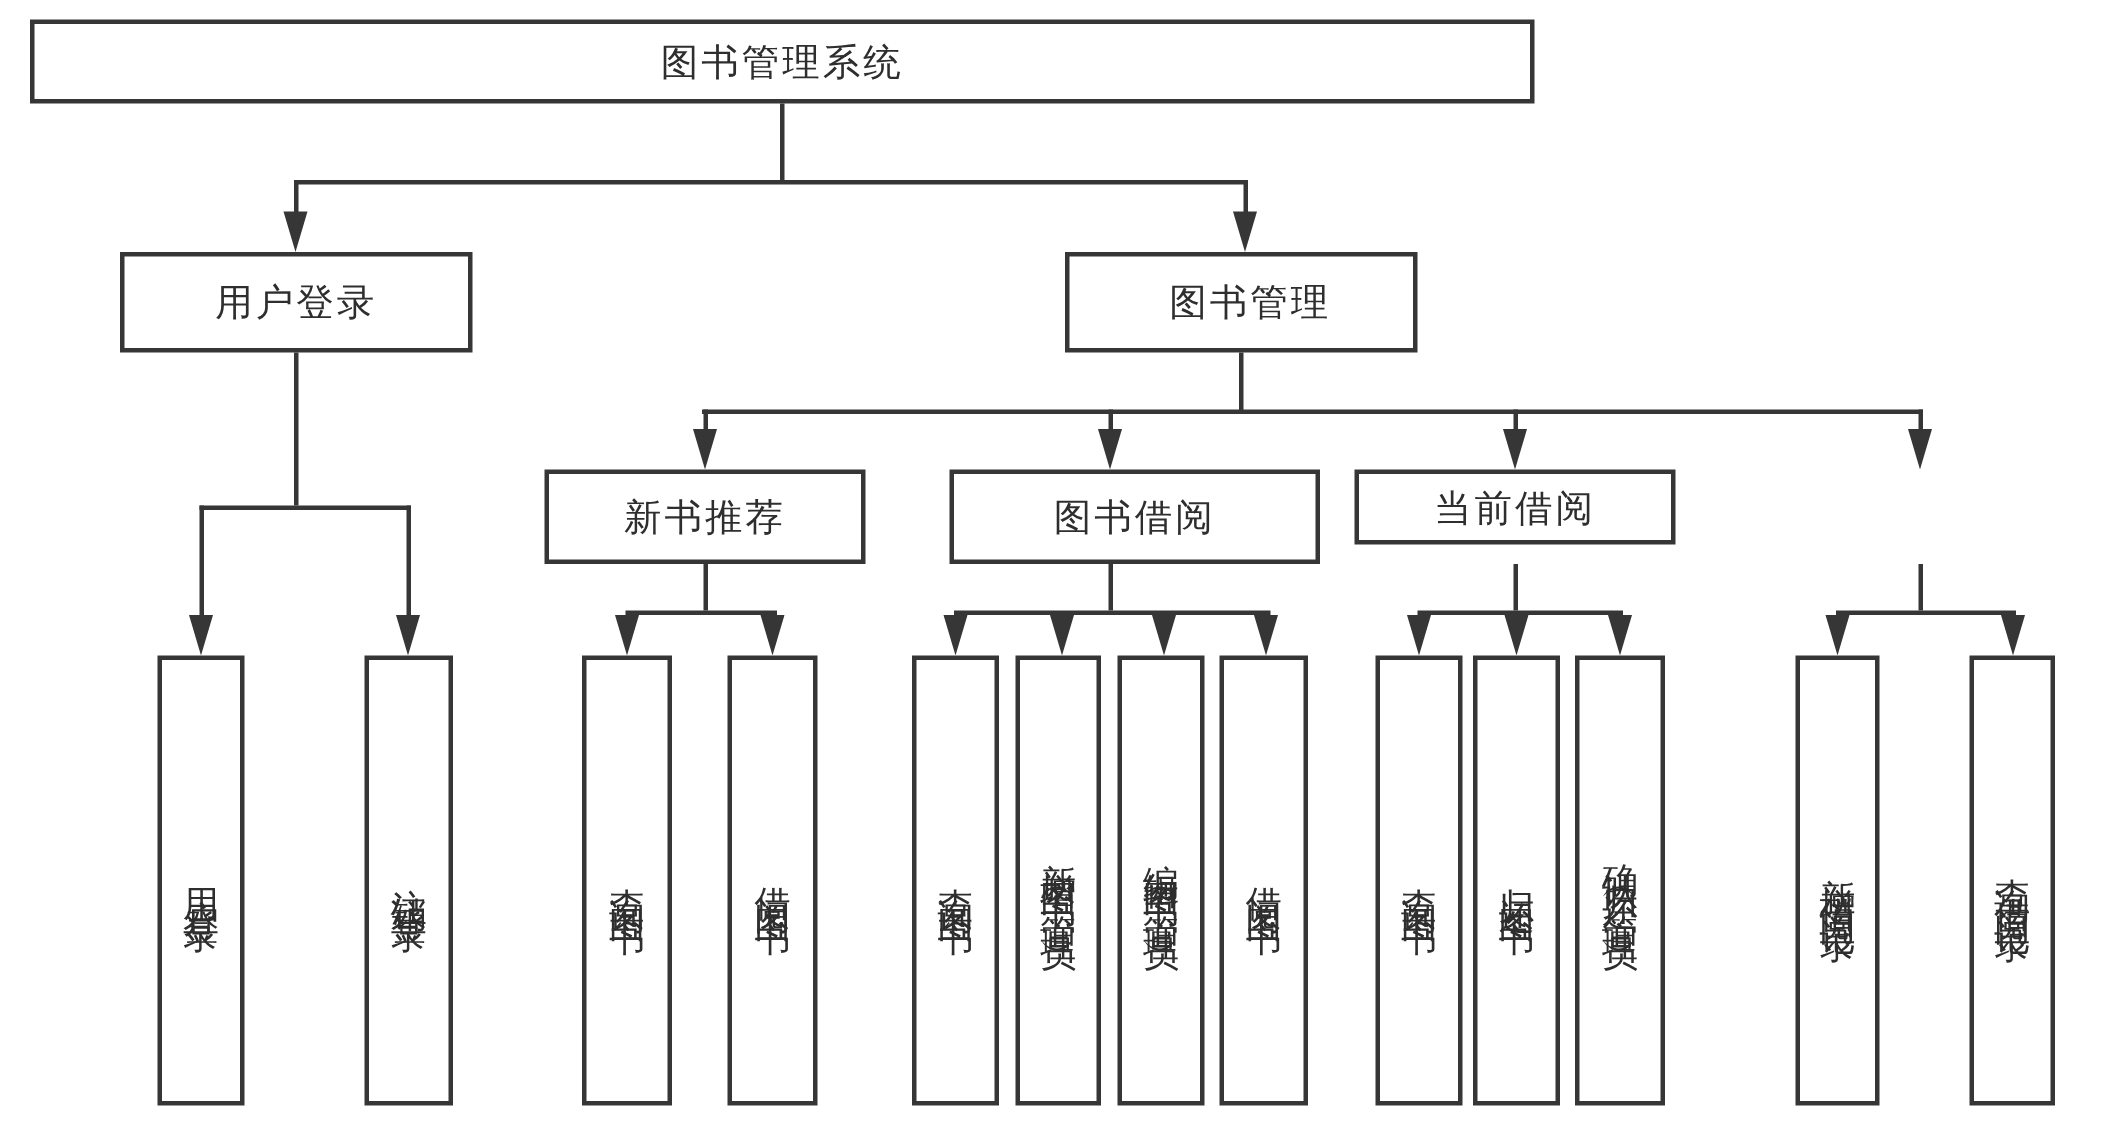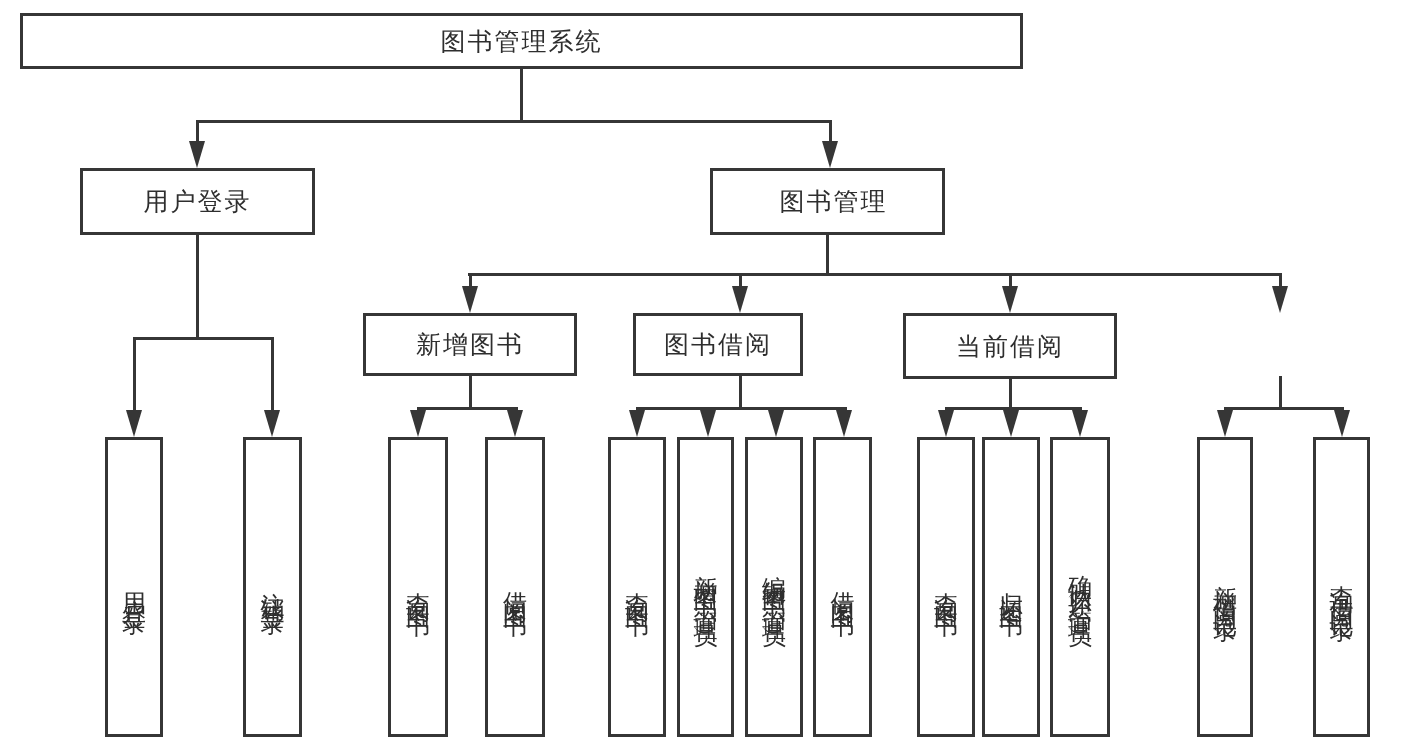--- a/index.html
+++ b/index.html
@@ -69,26 +69,26 @@
   <div class="line" style="left:469px;top:273px;width:3px;height:16px;"></div>
   <div class="arr" style="left:462px;top:286px;"></div>
   <div class="line" style="left:739px;top:273px;width:3px;height:16px;"></div>
   <div class="arr" style="left:732px;top:286px;"></div>
   <div class="line" style="left:1009px;top:273px;width:3px;height:16px;"></div>
   <div class="arr" style="left:1002px;top:286px;"></div>
   <div class="line" style="left:1279px;top:273px;width:3px;height:16px;"></div>
   <div class="arr" style="left:1272px;top:286px;"></div>
 
   <div class="node hnode" style="left:363px;top:313px;width:214px;height:63px;">
-    <span>新增图书</span>
+    <span>新书推荐</span>
   </div>
-  <div class="node hnode" style="left:633px;top:313px;width:170px;height:63px;">
+  <div class="node hnode" style="left:633px;top:313px;width:247px;height:63px;">
     <span>图书借阅</span>
   </div>
-  <div class="node hnode" style="left:903px;top:313px;width:214px;height:66px;">
+  <div class="node hnode" style="left:903px;top:313px;width:214px;height:50px;">
     <span>当前借阅</span>
   </div>
 
   <div class="line" style="left:469px;top:376px;width:3px;height:31px;"></div>
   <div class="line" style="left:417px;top:407px;width:101px;height:3px;"></div>
   <div class="arr" style="left:410px;top:410px;"></div>
   <div class="arr" style="left:507px;top:410px;"></div>
 
   <div class="line" style="left:739px;top:376px;width:3px;height:31px;"></div>
   <div class="line" style="left:636px;top:407px;width:211px;height:3px;"></div>

